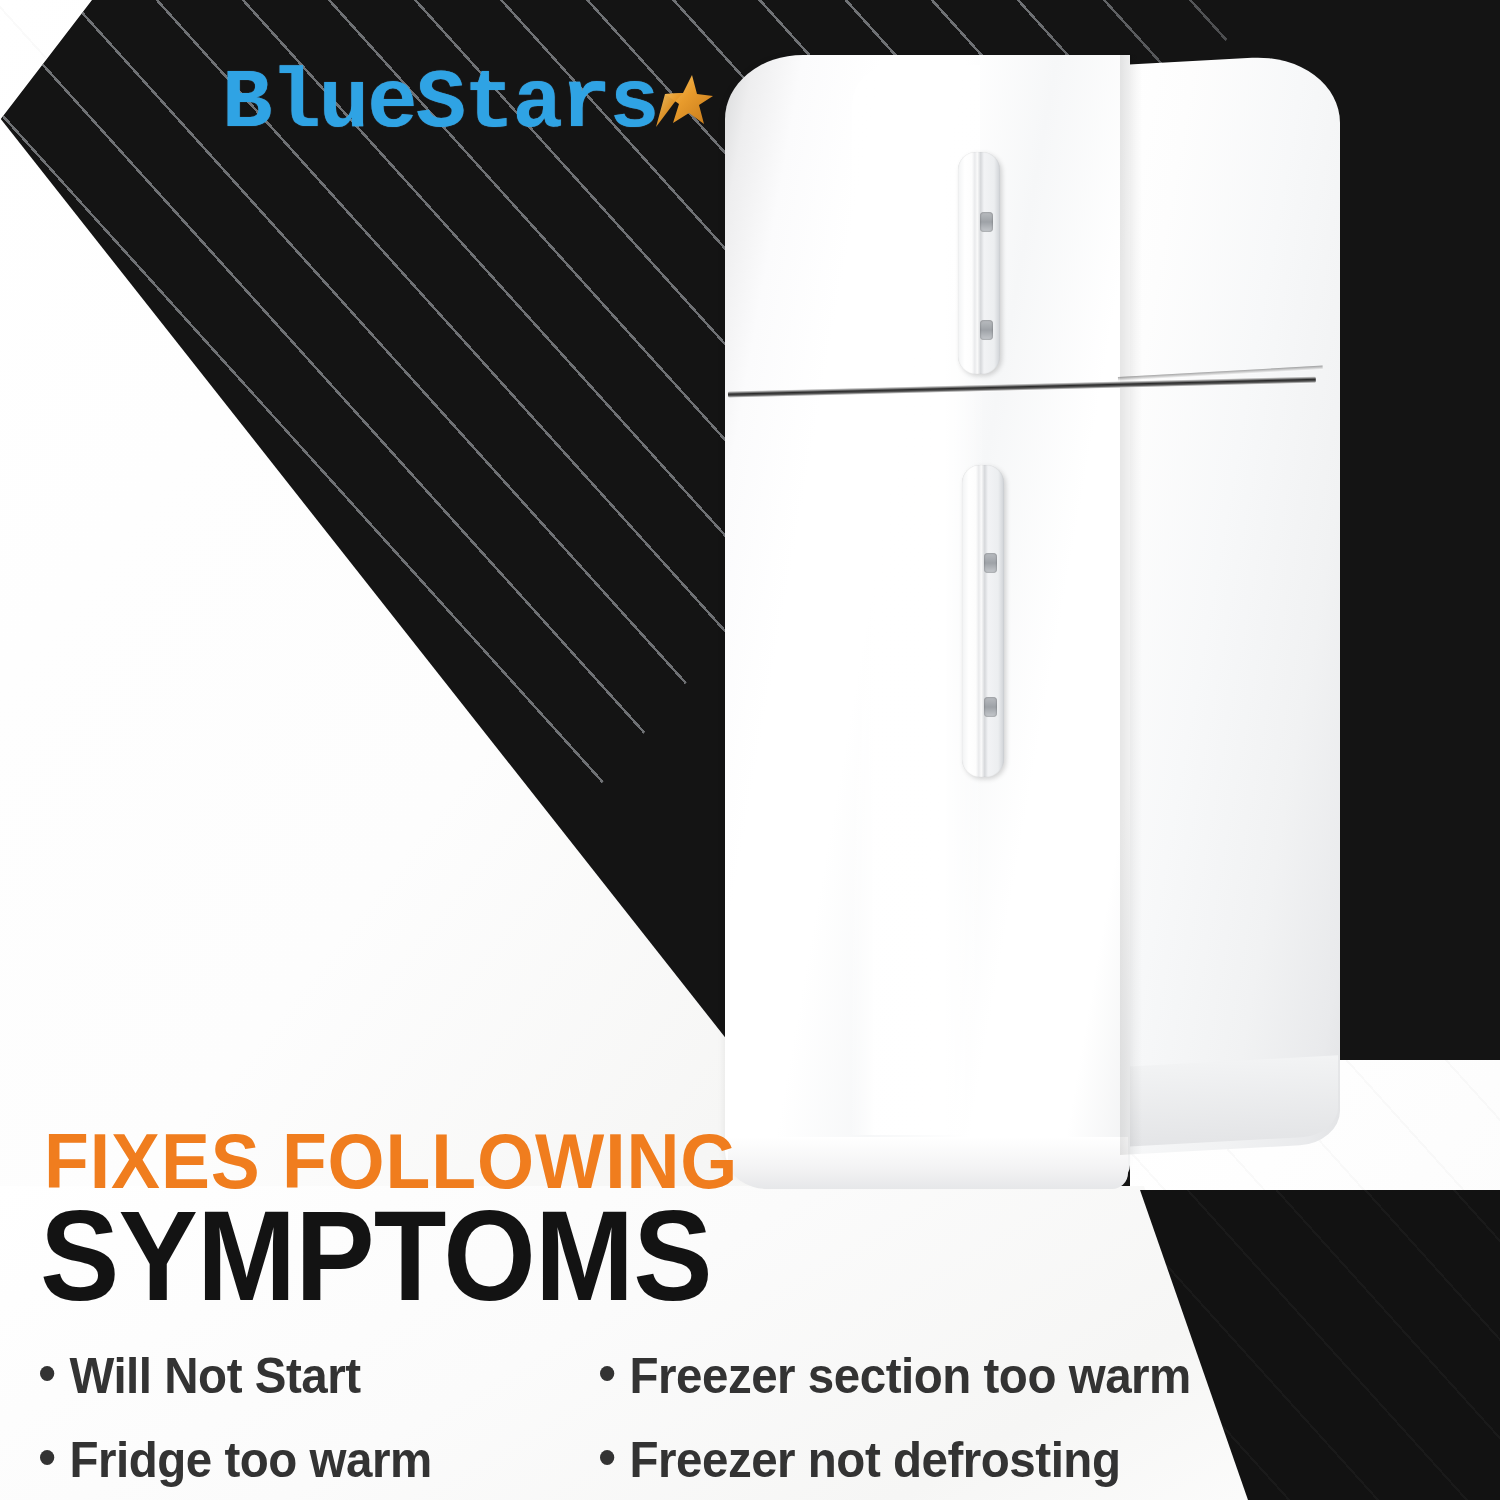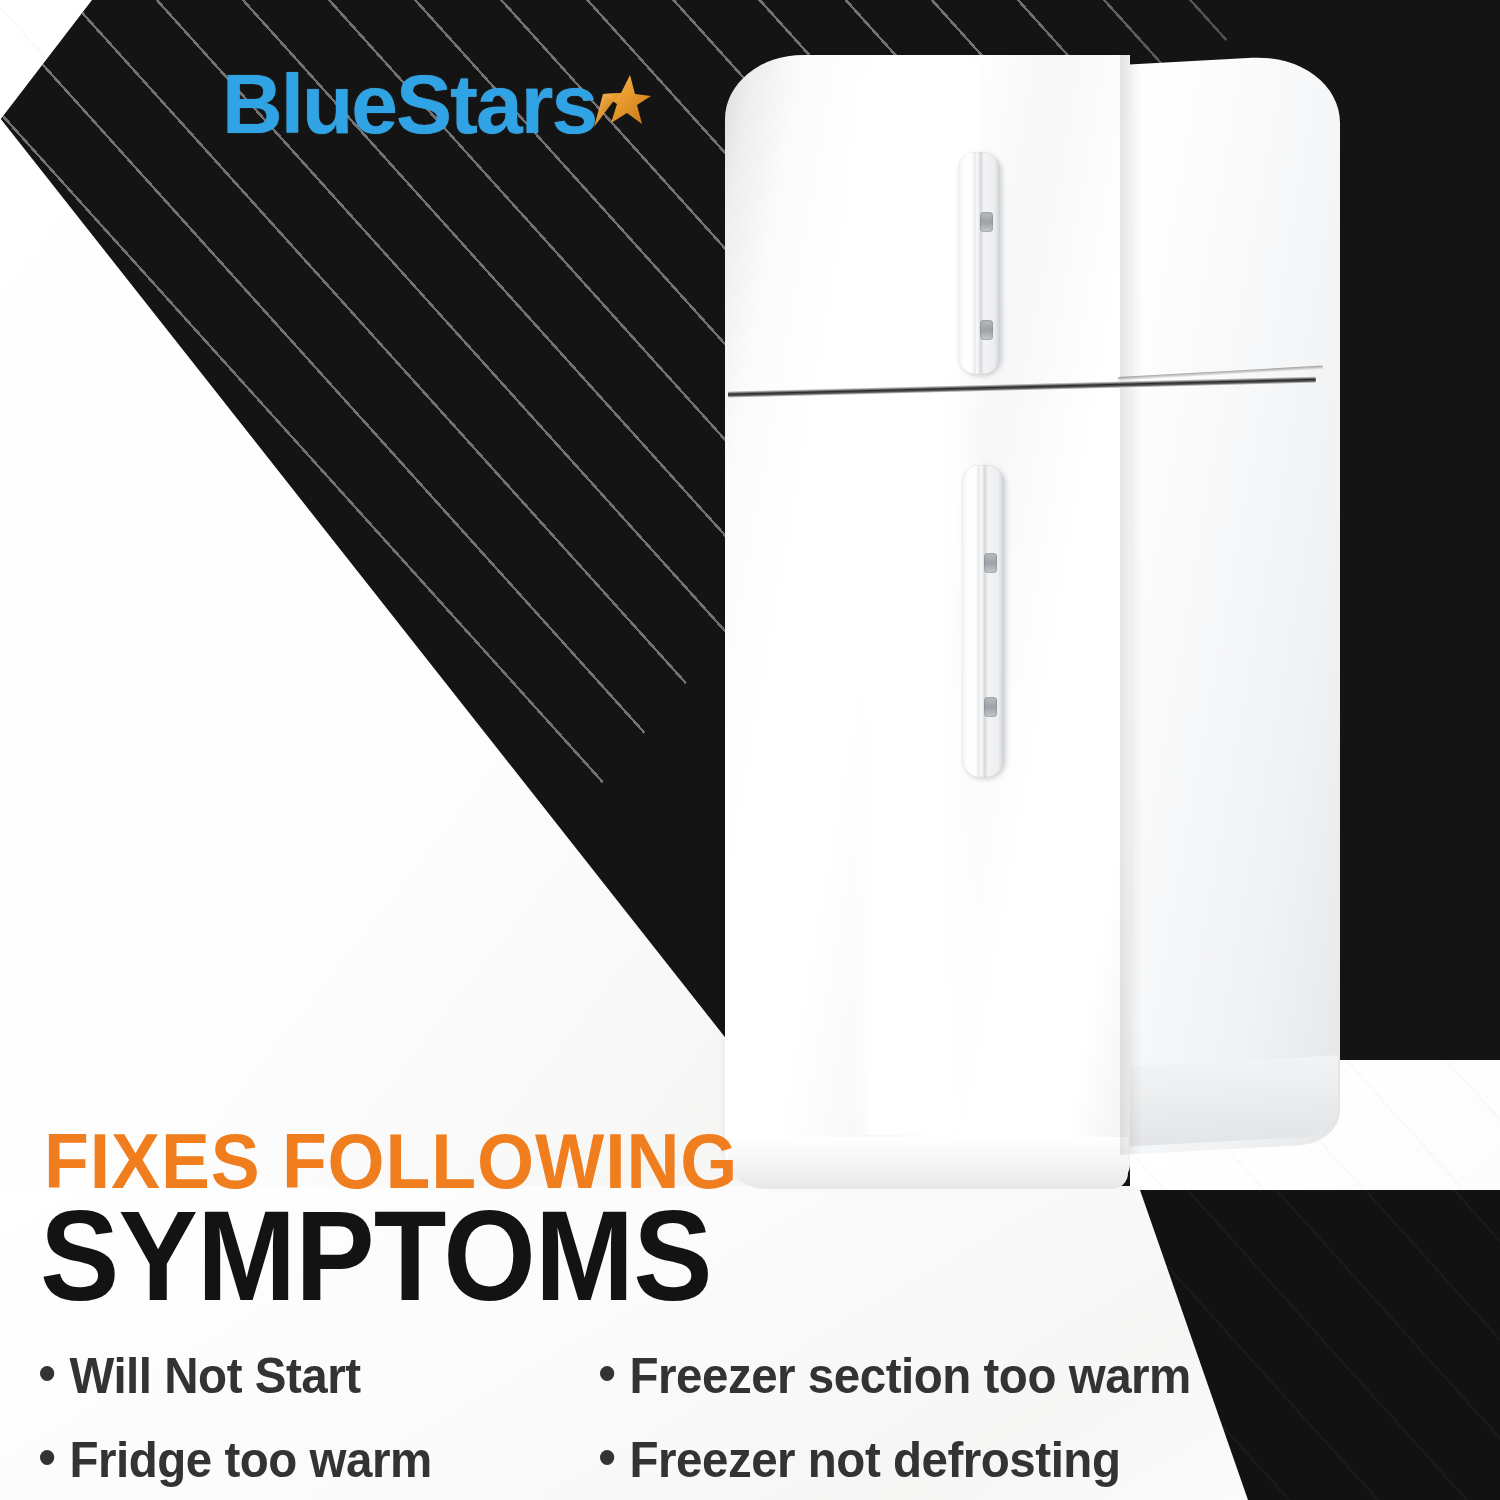--- a/index.html
+++ b/index.html
@@ -75,21 +75,21 @@
   .light-bottom-strip{
     position:absolute;left:0;top:1186px;width:1500px;height:320px;
     background:linear-gradient(150deg,#ffffff 0%,#fbfbfb 40%,#f6f6f5 70%,#ffffff 100%);
     -webkit-clip-path:polygon(0 0,1144px 0,1256px 314px,0 314px);
     clip-path:polygon(0 0,1144px 0,1256px 314px,0 314px);
   }
 
   
   .logo{position:absolute;left:222px;top:62px;display:flex;align-items:flex-start;}
   .logo-text{
-    font-family:Liberation Sans, sans-serif;
+    font-family:Liberation Mono, monospace;
     font-size:84px;font-weight:700;letter-spacing:-2px;
     color:#2FA3E4;line-height:1;
     text-shadow:0 0 1px rgba(120,200,255,.6);
   }
   .logo-star{
     position:relative;width:62px;height:62px;margin-left:-6px;margin-top:10px;
   }
   .logo-star svg{display:block;}
 
   

